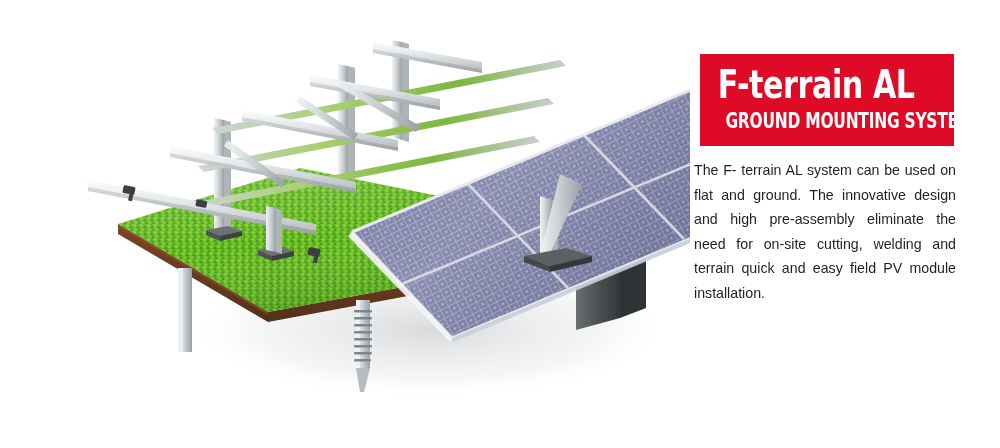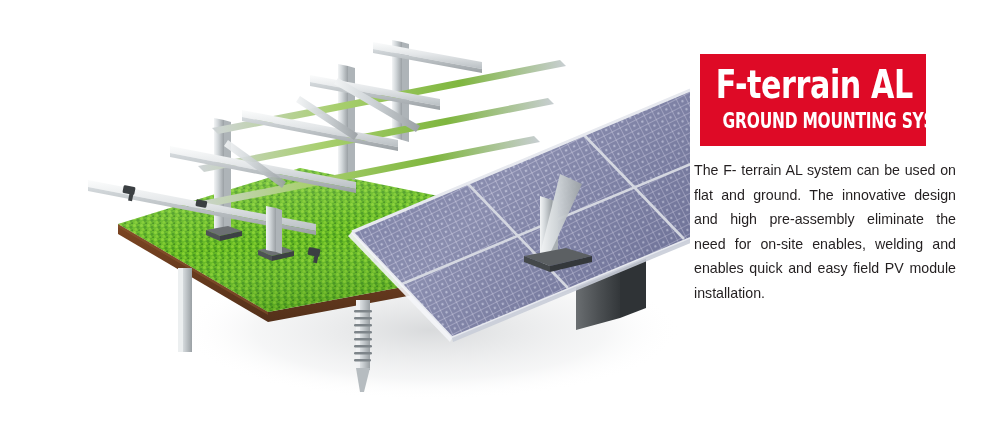--- a/index.html
+++ b/index.html
@@ -31,26 +31,26 @@
     top: 0;
     width: 312px;
     height: 448px;
   }
 
   
   .banner {
     position: absolute;
     left: 12px;
     top: 54px;
-    width: 226px;
+    width: 254px;
     height: 92px;
     background: #DE0A26;
     box-sizing: border-box;
     padding: 2px 0 0 0;
-    text-align: center;
+    text-align: left;
     overflow: hidden;
   }
   .banner-title {
     display: block;
     color: #ffffff;
     font-family: "Liberation Sans Narrow", "DejaVu Sans Condensed", "Liberation Sans", sans-serif;
     font-weight: bold;
     font-size: 39px;
     line-height: 50px;
     letter-spacing: -0.5px;
@@ -335,16 +335,16 @@
 </div>
 
 <div id="info-panel">
 
   <div class="banner">
     <span class="banner-title">F-terrain AL</span>
     <span class="banner-subtitle">GROUND MOUNTING SYSTEM</span>
   </div>
 
   <div class="description">
-    <p>The F- terrain AL system can be used on flat and  ground. The innovative design and high pre-assembly eliminate the need for on-site enables, welding and enables quick and easy field PV module installation.</p>
+    <p>The F- terrain AL system can be used on flat and  ground. The innovative design and high pre-assembly eliminate the need for on-site cutting, welding and terrain quick and easy field PV module installation.</p>
   </div>
 
 </div>
 
 </body></html>

